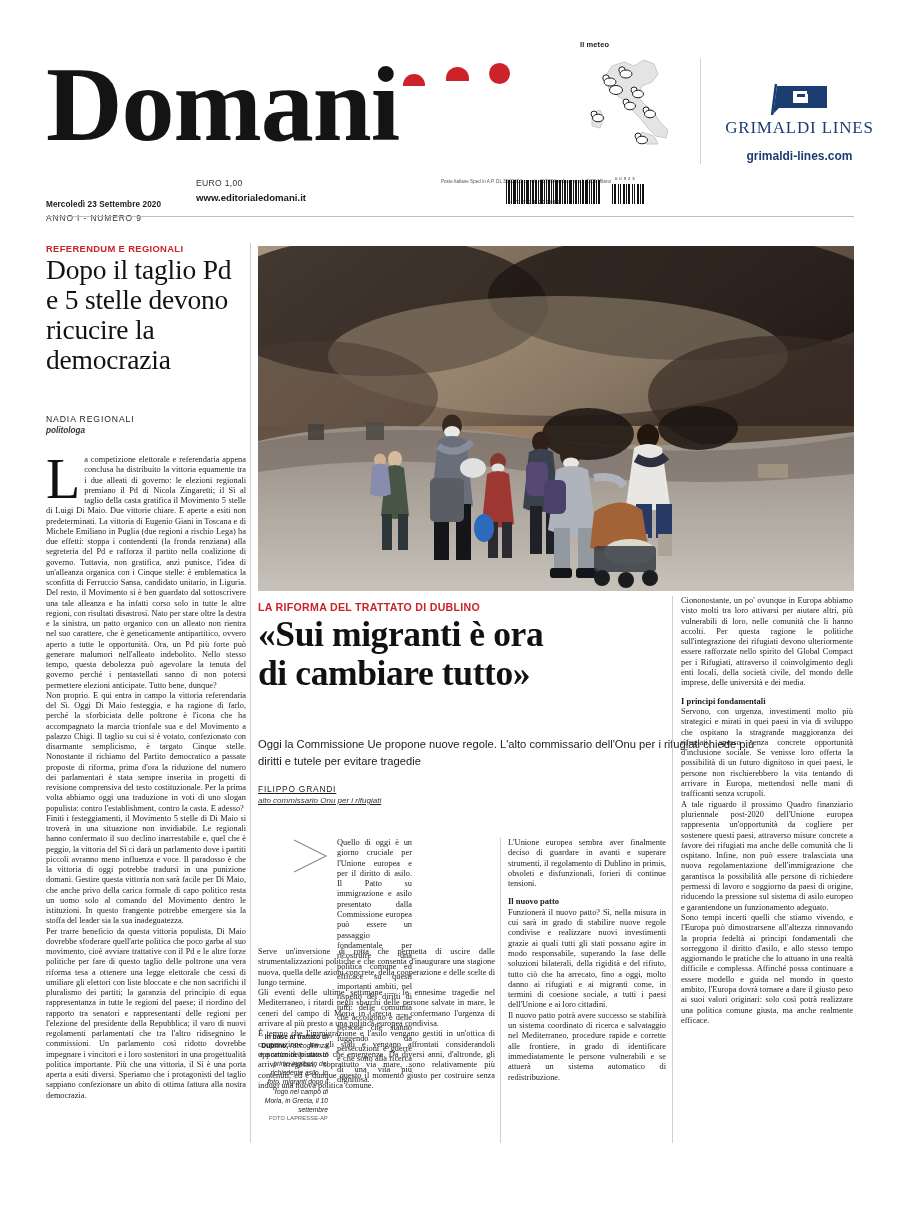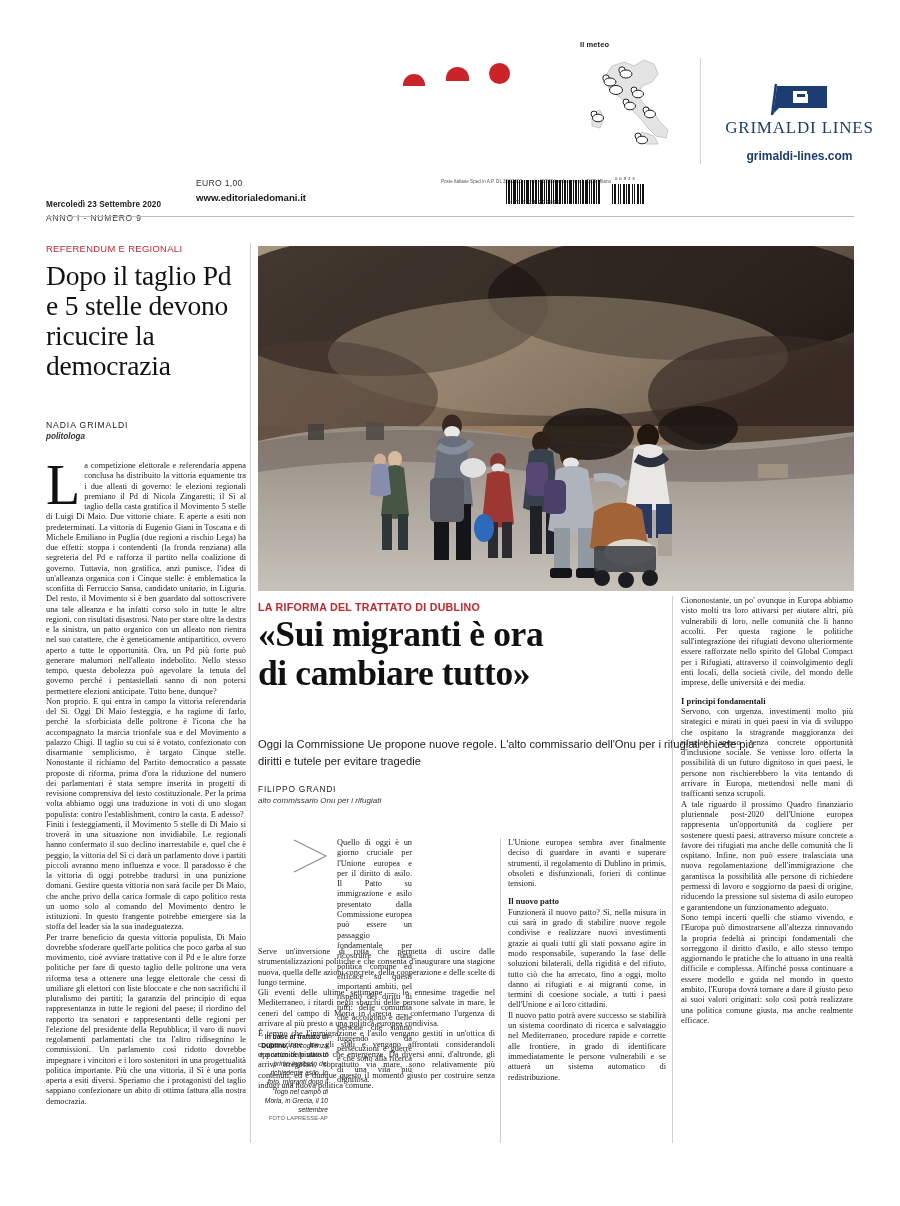--- a/index.html
+++ b/index.html
@@ -54,22 +54,22 @@
   .barcode i{display:block;background:#111;margin-right:1px;height:24px;}
   .bc-num{font-family:"Liberation Sans",sans-serif;font-size:4.5px;color:#222;position:absolute;bottom:-1px;left:2px;letter-spacing:1.2px;}
   .barcode2{position:absolute;left:566px;top:2px;height:24px;display:flex;align-items:flex-end;}
   .barcode2 i{display:block;background:#111;margin-right:1.4px;height:20px;}
   .bc2-num{position:absolute;top:-4px;left:3px;font-family:"Liberation Sans",sans-serif;font-size:4.2px;letter-spacing:2px;color:#222;}
   .rule-top{position:absolute;left:46px;top:216px;width:808px;height:1px;background:#bdbdbd;}
 
   
   .leftcol{position:absolute;left:46px;top:243px;width:200px;}
   .kicker{
-    font-family:"Liberation Sans",sans-serif;font-weight:400;font-size:9.4px;
-    color:#cc2229;letter-spacing:.35px;margin-bottom:7px;
+    font-family:"Liberation Sans",sans-serif;font-weight:700;font-size:9.4px;
+    color:#cc2229;letter-spacing:.35px;margin-bottom:1px;
   }
   .op-head{
     font-family:"Liberation Serif",serif;font-weight:400;font-size:27.5px;
     line-height:30px;color:#121212;letter-spacing:-.2px;
   }
   .byline{margin-top:39px;}
   .by-name{font-family:"Liberation Sans",sans-serif;font-size:8.6px;letter-spacing:.9px;color:#222;}
   .by-role{font-family:"Liberation Sans",sans-serif;font-style:italic;font-size:8.2px;color:#333;margin-top:2px;font-weight:bold;}
 
   .op-body{
@@ -97,21 +97,21 @@
   .main-head{
     position:absolute;left:258px;top:615px;width:530px;
     font-family:"Liberation Serif",serif;font-weight:700;font-size:35.5px;
     line-height:38.5px;color:#111;letter-spacing:-.4px;
   }
   .main-sub{
     position:absolute;left:258px;top:736px;width:500px;
     font-family:"Liberation Sans",sans-serif;font-size:11.2px;line-height:16.5px;
     color:#1c1c1c;
   }
-  .main-by{position:absolute;left:258px;top:784px;}
+  .main-by{position:absolute;left:258px;top:784px;text-decoration:underline;}
   .main-by .n{font-family:"Liberation Sans",sans-serif;font-size:8.4px;letter-spacing:.8px;color:#222;}
   .main-by .r{font-family:"Liberation Sans",sans-serif;font-style:italic;font-size:8px;color:#333;margin-top:2px;}
 
   
   .vr{position:absolute;width:1px;background:#cfcfcf;}
 
   
   .caption{
     position:absolute;left:258px;top:1032px;width:70px;text-align:right;
     font-family:"Liberation Sans",sans-serif;font-size:6.7px;line-height:9.1px;color:#222;
@@ -129,20 +129,21 @@
   .subhead{font-weight:700;font-size:8.5px;margin:7px 0 1px 0;}
   .arrow{position:absolute;left:292px;top:838px;width:40px;height:36px;}
 </style>
 </head>
 <body>
 
 <div class="page">
 
   <div class="masthead">
     <div class="logo-wrap">
+      <div class="logo-text">Domani</div>
       <span class="dot d1"></span>
       <span class="dot d2"></span>
       <span class="dot d3"></span>
     </div>
 
     <div class="meteo-box">
       <div class="meteo-label">Il meteo</div>
       <svg class="meteo-map" viewBox="0 0 104 96">
         <path d="M22 26 L30 14 L42 10 L52 14 L62 8 L72 12 L76 22 L70 30 L60 34 L56 44 L62 52 L70 58 L78 70 L86 78 L84 86 L74 84 L66 76 L58 66 L50 58 L44 50 L36 44 L28 38 Z" fill="#e4e4e4" stroke="#c9c9c9" stroke-width="1"></path>
         <path d="M60 80 L72 84 L76 92 L64 92 L58 86 Z" fill="#e4e4e4" stroke="#c9c9c9" stroke-width="1"></path>
@@ -244,21 +245,21 @@
         <i style="width:2px"></i>
       <span class="bc2-num">00923</span>
     </div>
   </div>
   <div class="rule-top"></div>
 
   <div class="leftcol">
     <div class="kicker">REFERENDUM E REGIONALI</div>
     <div class="op-head">Dopo il taglio Pd e 5 stelle devono ricucire la democrazia</div>
     <div class="byline">
-      <div class="by-name">NADIA GRIMALDI</div>
+      <div class="by-name">NADIA REGIONALI</div>
       <div class="by-role">politologa</div>
     </div>
     <div class="op-body">
       <span class="dropcap">L</span>
       <p>a competizione elettorale e referendaria appena conclusa ha distribuito la vittoria equamente tra i due alleati di governo: le elezioni regionali premiano il Pd di Nicola Zingaretti; il Sì al taglio della casta gratifica il Movimento 5 stelle di Luigi Di Maio. Due vittorie chiare. E aperte a esiti non predeterminati. La vittoria di Eugenio Giani in Toscana e di Michele Emiliano in Puglia (due regioni a rischio Lega) ha due effetti: stoppa i contendenti (la fronda renziana) alla segreteria del Pd e rafforza il partito nella coalizione di governo. Tuttavia, non gratifica, anzi punisce, l'idea di un'alleanza organica con i Cinque stelle: è emblematica la sconfitta di Ferruccio Sansa, candidato unitario, in Liguria. Del resto, il Movimento si è ben guardato dal sottoscrivere una tale alleanza e ha infatti corso solo in tutte le altre regioni, con risultati disastrosi. Nato per stare oltre la destra e la sinistra, un patto organico con un alleato non rientra nel suo carattere, che è geneticamente antipartitico, ovvero aperto a tutte le opportunità. Ora, un Pd più forte può generare malumori nell'alleato indebolito. Nello stesso tempo, questa debolezza può agevolare la tenuta del governo perché i pentastellati sanno di non potersi permettere elezioni anticipate. Tutto bene, dunque?</p>
       <p>Non proprio. E qui entra in campo la vittoria referendaria del Sì. Oggi Di Maio festeggia, e ha ragione di farlo, perché la sforbiciata delle poltrone è l'icona che ha accompagnato la marcia trionfale sua e del Movimento a palazzo Chigi. Il taglio su cui si è votato, confezionato con disarmante semplicismo, è targato Cinque stelle. Nonostante il richiamo del Partito democratico a passate proposte di riforma, prima d'ora la riduzione del numero dei parlamentari è stata sempre inserita in progetti di revisione comprensiva del testo costituzionale. Per la prima volta abbiamo oggi una traduzione in voti di uno slogan populista: contro l'establishment, contro la casta. E adesso?</p>
       <p>Finiti i festeggiamenti, il Movimento 5 stelle di Di Maio si troverà in una situazione non invidiabile. Le regionali hanno confermato il suo declino inarrestabile e, quel che è peggio, la vittoria del Sì ci darà un parlamento dove i partiti piccoli avranno meno influenza e voce. Il paradosso è che la vittoria di oggi potrebbe tradursi in una punizione domani. Gestire questa vittoria non sarà facile per Di Maio, che anche privo della carica formale di capo politico resta un uomo solo al comando del Movimento dentro le istituzioni. In questo frangente potrebbe emergere sia la stoffa del leader sia la sua inadeguatezza.</p>
       <p>Per trarre beneficio da questa vittoria populista, Di Maio dovrebbe sfoderare quell'arte politica che poco garba al suo movimento, cioè avviare trattative con il Pd e le altre forze politiche per fare di questo taglio delle poltrone una vera riforma tesa a ottenere una legge elettorale che cessi di umiliare gli elettori con liste bloccate e che non sacrifichi il pluralismo dei partiti; la garanzia del principio di equa rappresentanza in tutte le regioni del paese; il riordino del rapporto tra senatori e rappresentanti delle regioni per l'elezione del presidente della Repubblica; il varo di nuovi regolamenti parlamentati che tra l'altro ridisegnino le commissioni. Un parlamento così ridotto dovrebbe impegnare i vincitori e i loro sostenitori in una progettualità politica importante. Più che una vittoria, il Sì è una porta aperta a esiti diversi. Speriamo che i protagonisti del taglio sappiano confezionare un abito di ottima fattura alla nostra democrazia.</p>
     </div>
   </div>

